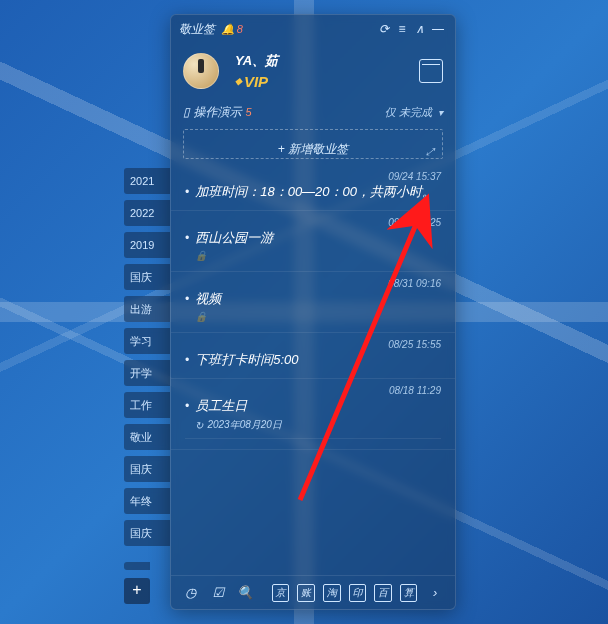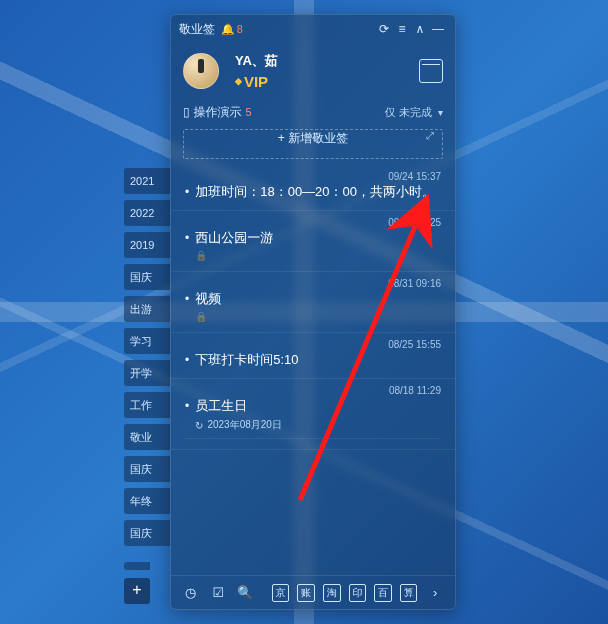--- a/index.html
+++ b/index.html
@@ -89,20 +89,21 @@
   width: 286px;
   height: 596px;
   background: rgba(22,55,95,0.55);
   backdrop-filter: blur(4px);
   border: 1px solid rgba(255,255,255,0.15);
   border-radius: 6px;
   box-shadow: 0 4px 20px rgba(0,0,0,0.35);
   color: #e8f2ff;
   display: flex;
   flex-direction: column;
+  font-style: italic;
 }
 
 .titlebar {
   height: 28px;
   display: flex;
   align-items: center;
   padding: 0 8px;
   font-size: 12px;
 }
 .titlebar .app-name { color: #d8ecff; }
@@ -171,21 +172,21 @@
 .filterbar .spacer { flex: 1; }
 .filterbar .status { font-size: 11px; color: #b8d6f5; }
 .chev { font-size: 10px; margin-left: 3px; }
 
 .addbtn {
   margin: 4px 12px 6px;
   height: 30px;
   border: 1px dashed rgba(255,255,255,0.35);
   border-radius: 2px;
   display: flex;
-  align-items: flex-start;
+  align-items: flex-end;
   justify-content: center;
   font-size: 12px;
   color: #d8ecff;
   position: relative;
 }
 .addbtn .expand {
   position: absolute; right: 8px;
   font-size: 10px; color: #b8d6f5;
 }
 
@@ -363,21 +364,21 @@
         <span class="dot">•</span>
         <span class="txt">视频</span>
       </div>
       <div class="lock">🔒</div>
     </div>
 
     <div class="note">
       <div class="ts">08/25 15:55</div>
       <div class="row">
         <span class="dot">•</span>
-        <span class="txt">下班打卡时间5:10</span>
+        <span class="txt">下班打卡时间5:00</span>
       </div>
     </div>
 
     <div class="note">
       <div class="ts">08/18 11:29</div>
       <div class="row">
         <span class="dot">•</span>
         <span class="txt">员工生日</span>
       </div>
       <div class="sub">

